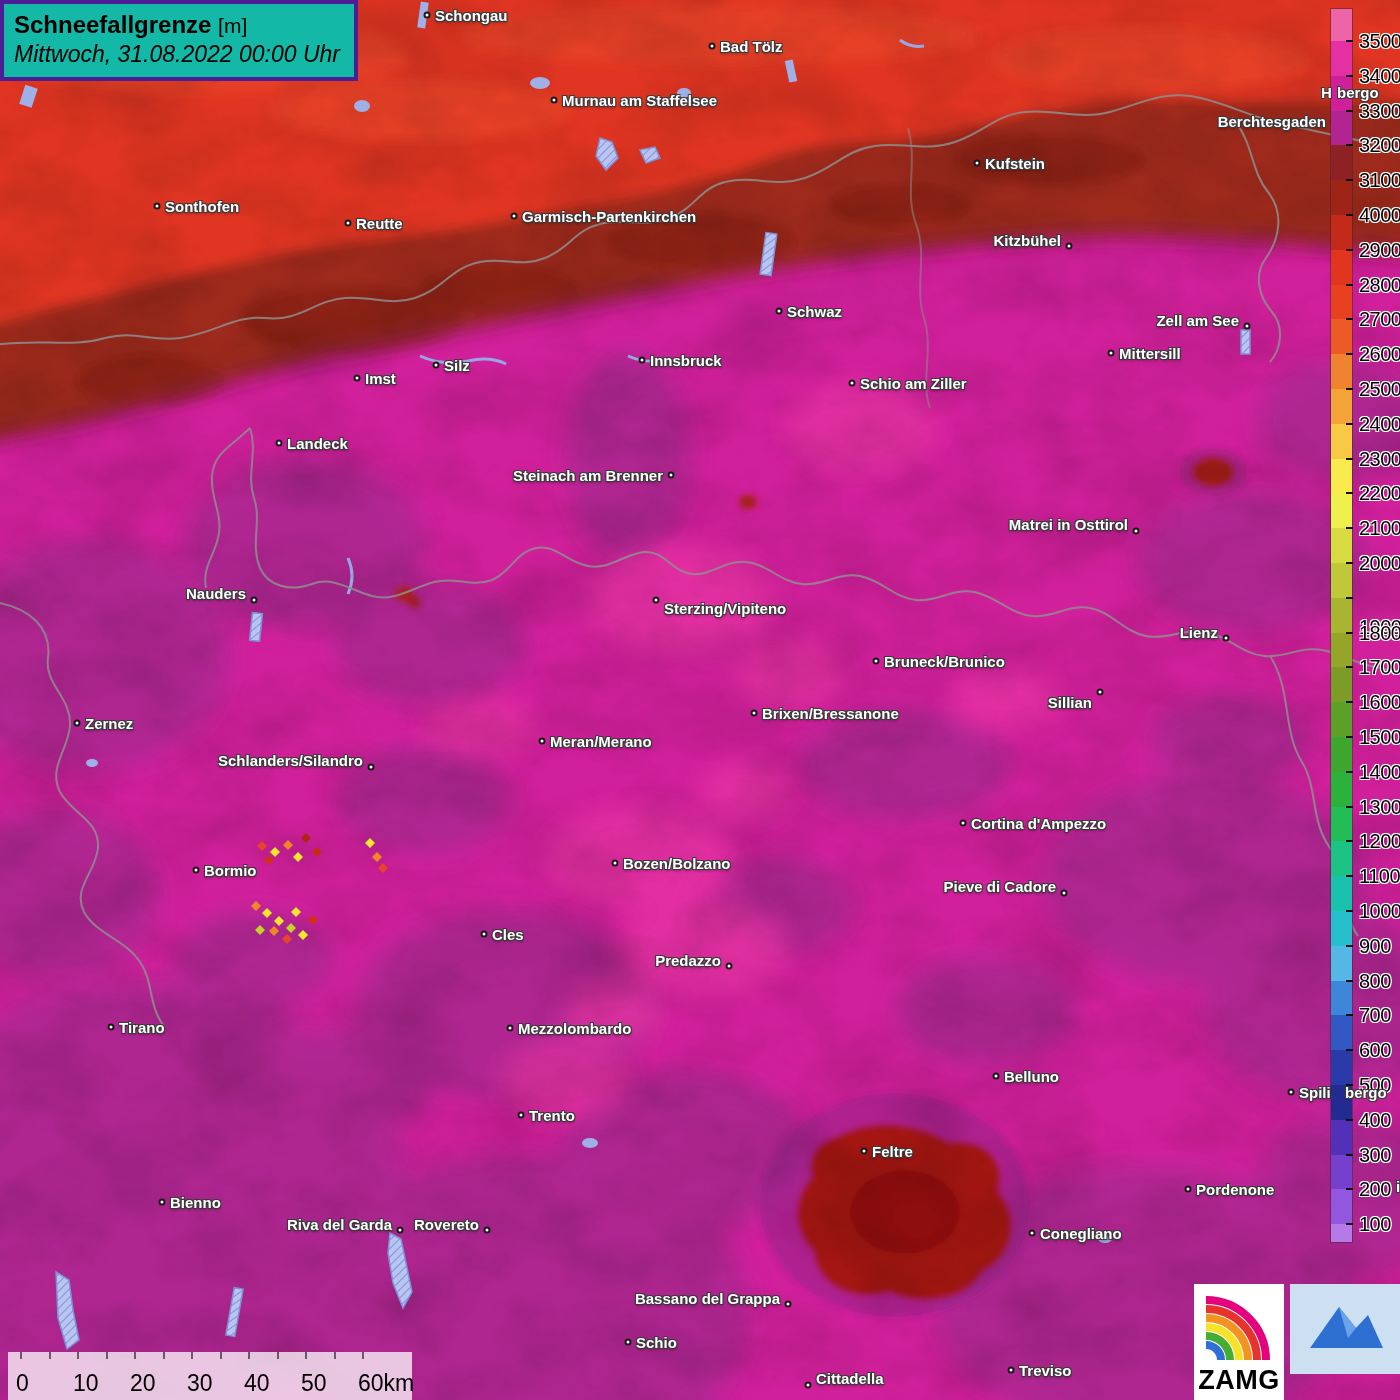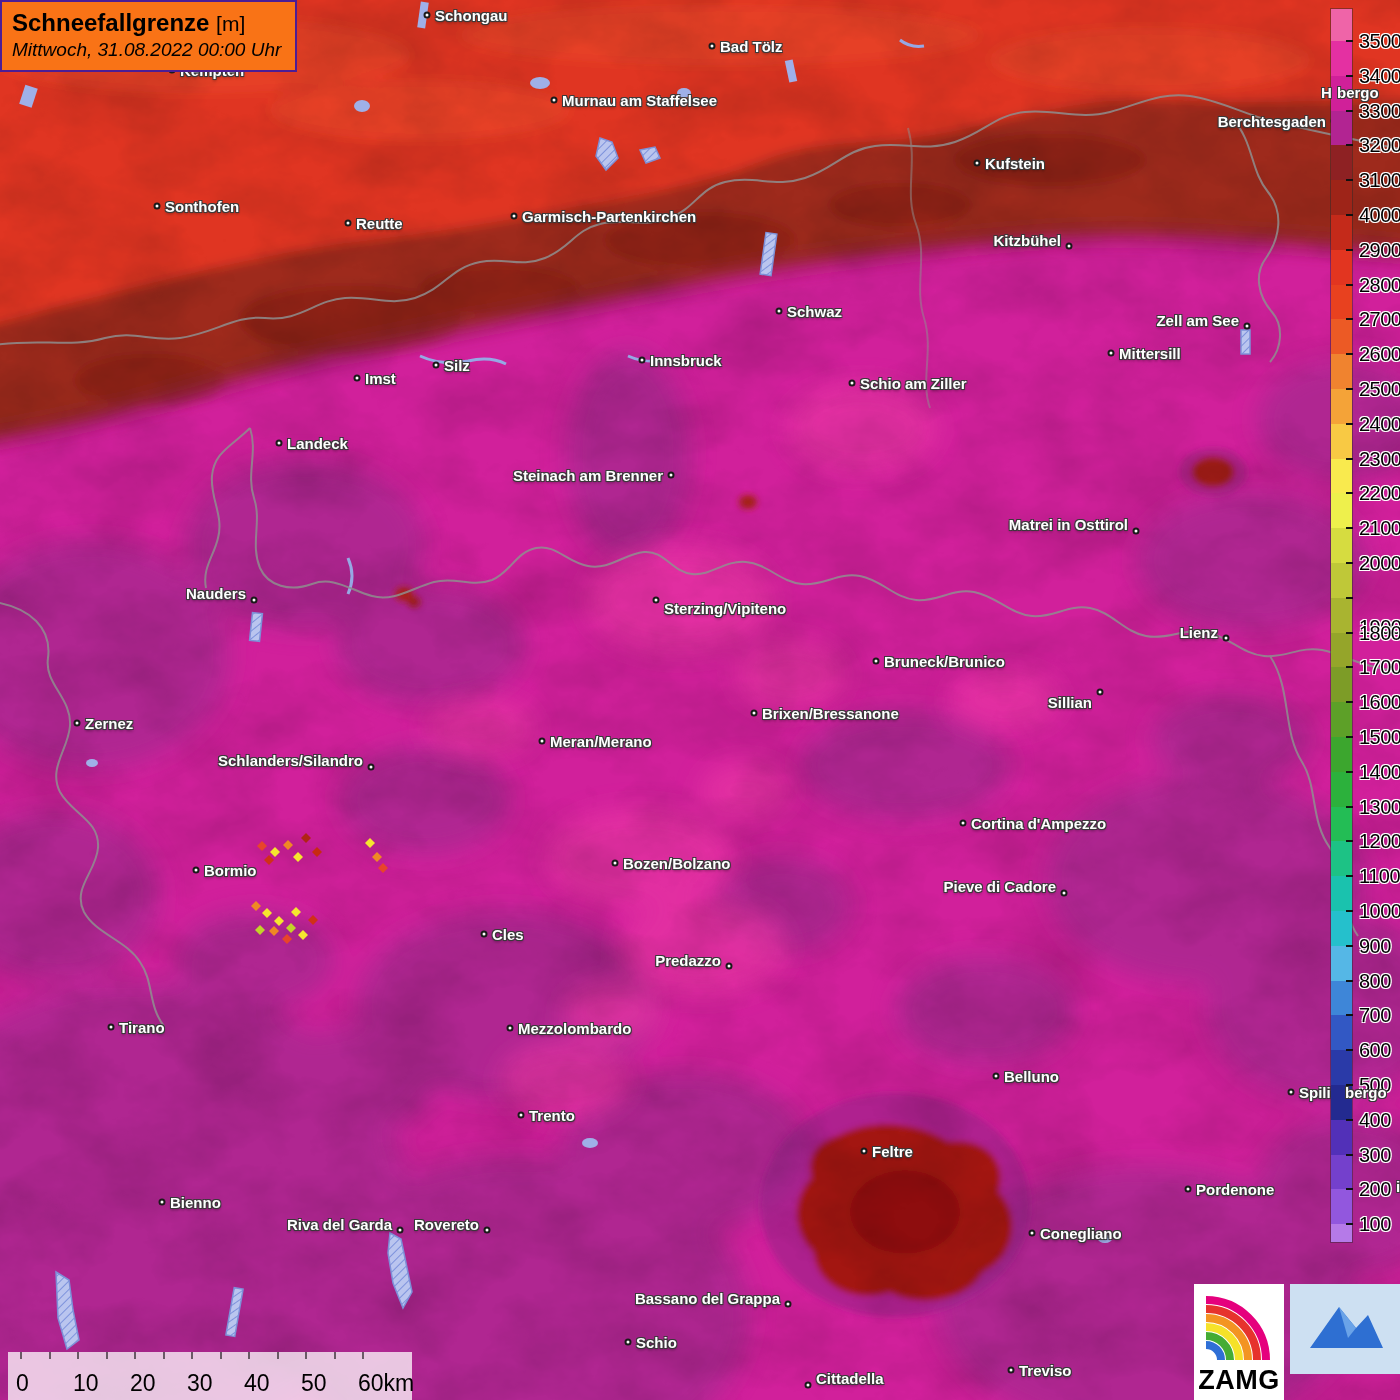--- a/index.html
+++ b/index.html
@@ -24,25 +24,25 @@
   .legend-label{position:absolute;left:29px;transform:translateY(-50%);font-size:20px;letter-spacing:-0.5px;color:#000;white-space:nowrap;
     text-shadow:-1px -1px 0 #fff,1px -1px 0 #fff,-1px 1px 0 #fff,1px 1px 0 #fff}
   .legend-tick{position:absolute;left:16px;width:7px;height:2px;background:#111;transform:translateY(-50%)}
 
   
   #partial-layer{position:absolute;inset:0;z-index:40}
   .partial{position:absolute;white-space:nowrap;font-size:15px;font-weight:bold;color:#fff;transform:translateY(-50%);
     text-shadow:-1px -1px 0 #3a3a3a,1px -1px 0 #3a3a3a,-1px 1px 0 #3a3a3a,1px 1px 0 #3a3a3a}
 
   
-  #title-box{position:absolute;left:0;top:0;background:#f97316;border:2px solid #4c1d95;padding:6px 14px 8px 10px;z-index:50;line-height:1.25}
+  #title-box{position:absolute;left:0;top:0;background:#14b8a6;border:4px solid #4c1d95;padding:6px 14px 8px 10px;z-index:50;line-height:1.25}
   #title-box .t1{font-size:24px;color:#000}
   #title-box .t1 .bold{font-weight:bold}
   #title-box .t1 .unit{font-weight:normal;font-size:21px}
-  #title-box .t2{font-size:19px;font-style:italic;color:#000}
+  #title-box .t2{font-size:23px;font-style:italic;color:#000}
   #model-box{position:absolute;right:0;top:0;background:#fff;padding:2px 10px 4px 18px;z-index:50;font-size:23px;font-style:italic;color:#111}
 
   
   #scalebar{position:absolute;left:8px;bottom:0;width:404px;height:48px;background:rgba(255,255,255,.74);z-index:25}
   .sb-label{position:absolute;bottom:3px;font-size:23px;color:#000}
   .sb-tick{position:absolute;top:0;width:2px;height:7px;background:rgba(0,0,0,.55)}
 
   
   #zamg-box{position:absolute;left:1194px;top:1284px;width:90px;height:116px;background:#fff;z-index:45;
     display:flex;flex-direction:column;align-items:center;justify-content:space-between;padding:6px 4px 4px 4px}

